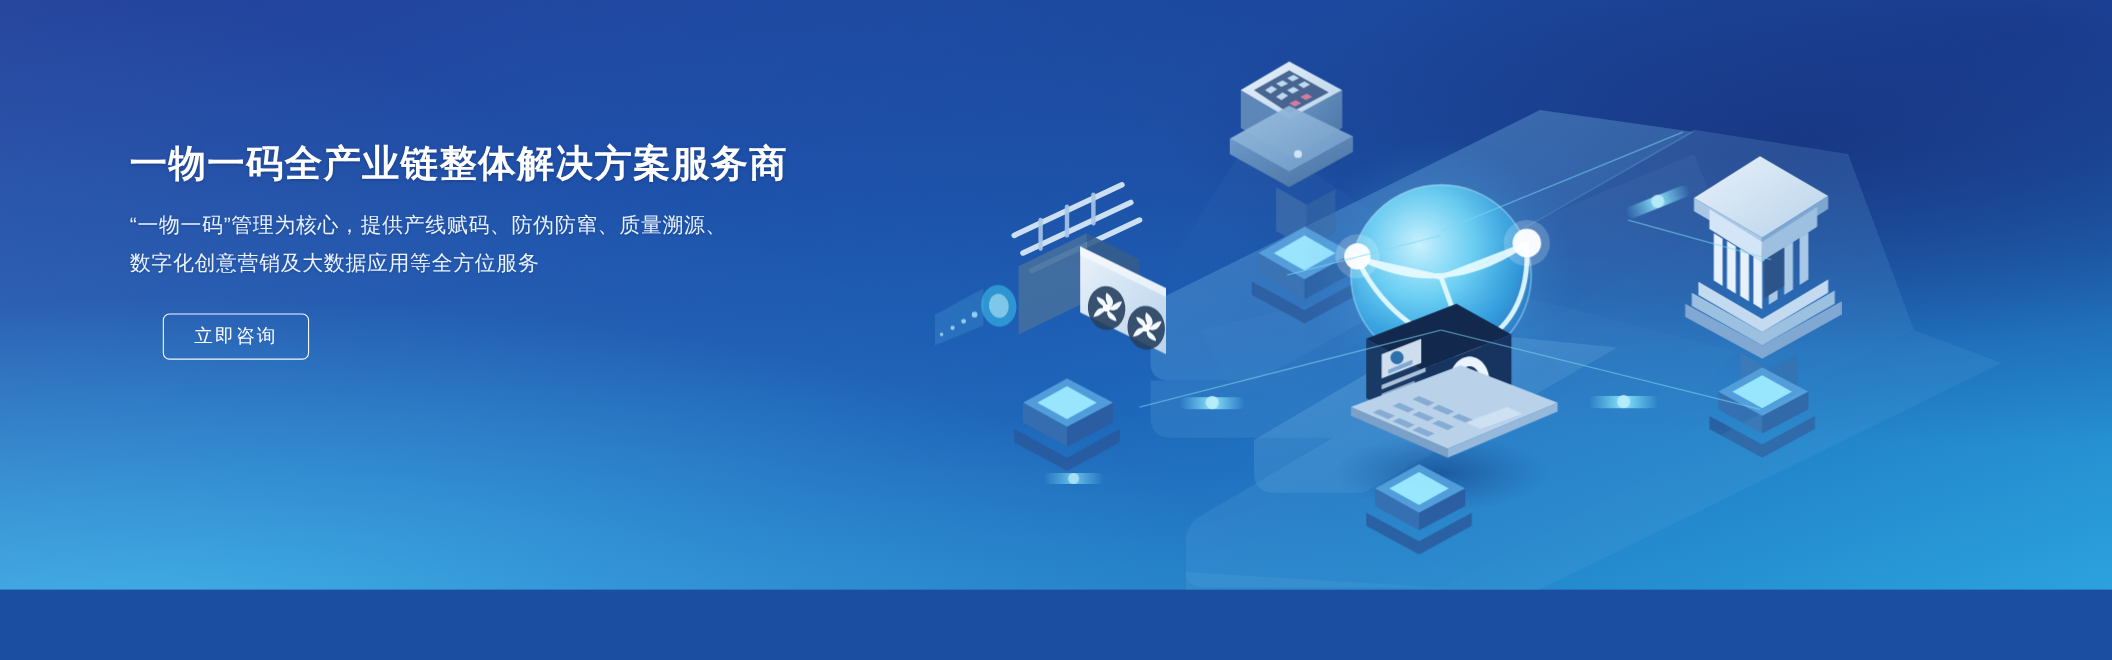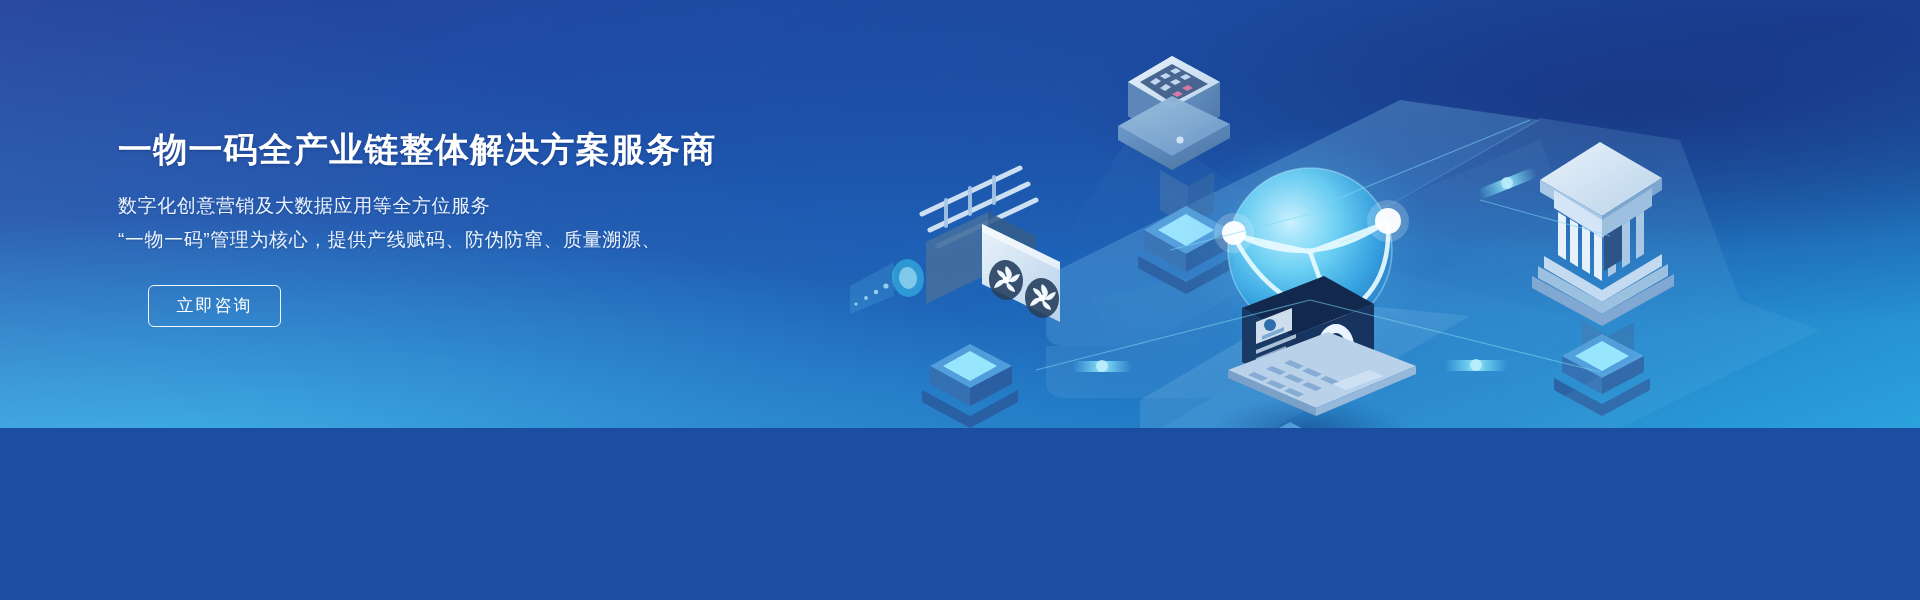--- a/index.html
+++ b/index.html
@@ -4,21 +4,21 @@
 <title>Banner</title>
 <style>
   * { margin:0; padding:0; box-sizing:border-box; }
   html,body { width:1920px; height:600px; overflow:hidden; }
   body {
     font-family:"Liberation Sans","DejaVu Sans",sans-serif;
     background:#1b4ea0;
   }
   #banner {
     position:relative;
-    width:1920px; height:428px;
+    width:1920px; height:536px;
     overflow:hidden;
     background:
       radial-gradient(115% 125% at 8% 108%, #2fa8e4 0%, rgba(47,168,228,0.0) 46%),
       radial-gradient(130% 130% at 96% 4%, #1b3f93 0%, rgba(27,63,147,0) 55%),
       linear-gradient(160deg, #24409a 0%, #1e52ab 32%, #1d64b8 58%, #2283c9 80%, #2ba2dd 100%);
   }
   
   .bg-sheen {
     position:absolute; inset:0;
     background:linear-gradient(205deg, rgba(255,255,255,0) 55%, rgba(120,205,245,0.16) 85%, rgba(140,215,250,0.22) 100%);
@@ -365,20 +365,20 @@
       </g>
 
       <path d="M238 520 L470 534 L900 300 L980 330 L470 580 L238 560 Z" fill="#7fc3ea" opacity="0.10"></path>
     </svg>
   </div>
 
   <div class="copy">
     <h1 class="headline">一物一码全产业链整体解决方案服务商</h1>
 
     <div class="sub">
+      <div class="sub-line">“一物一码”管理为核心，提供产线赋码、防伪防窜、质量溯源、</div>
       <div class="sub-line">数字化创意营销及大数据应用等全方位服务</div>
-      <div class="sub-line">“一物一码”管理为核心，提供产线赋码、防伪防窜、质量溯源、</div>
     </div>
 
     <button class="cta">立即咨询</button>
   </div>
 
 </div>
 
 </body></html>

